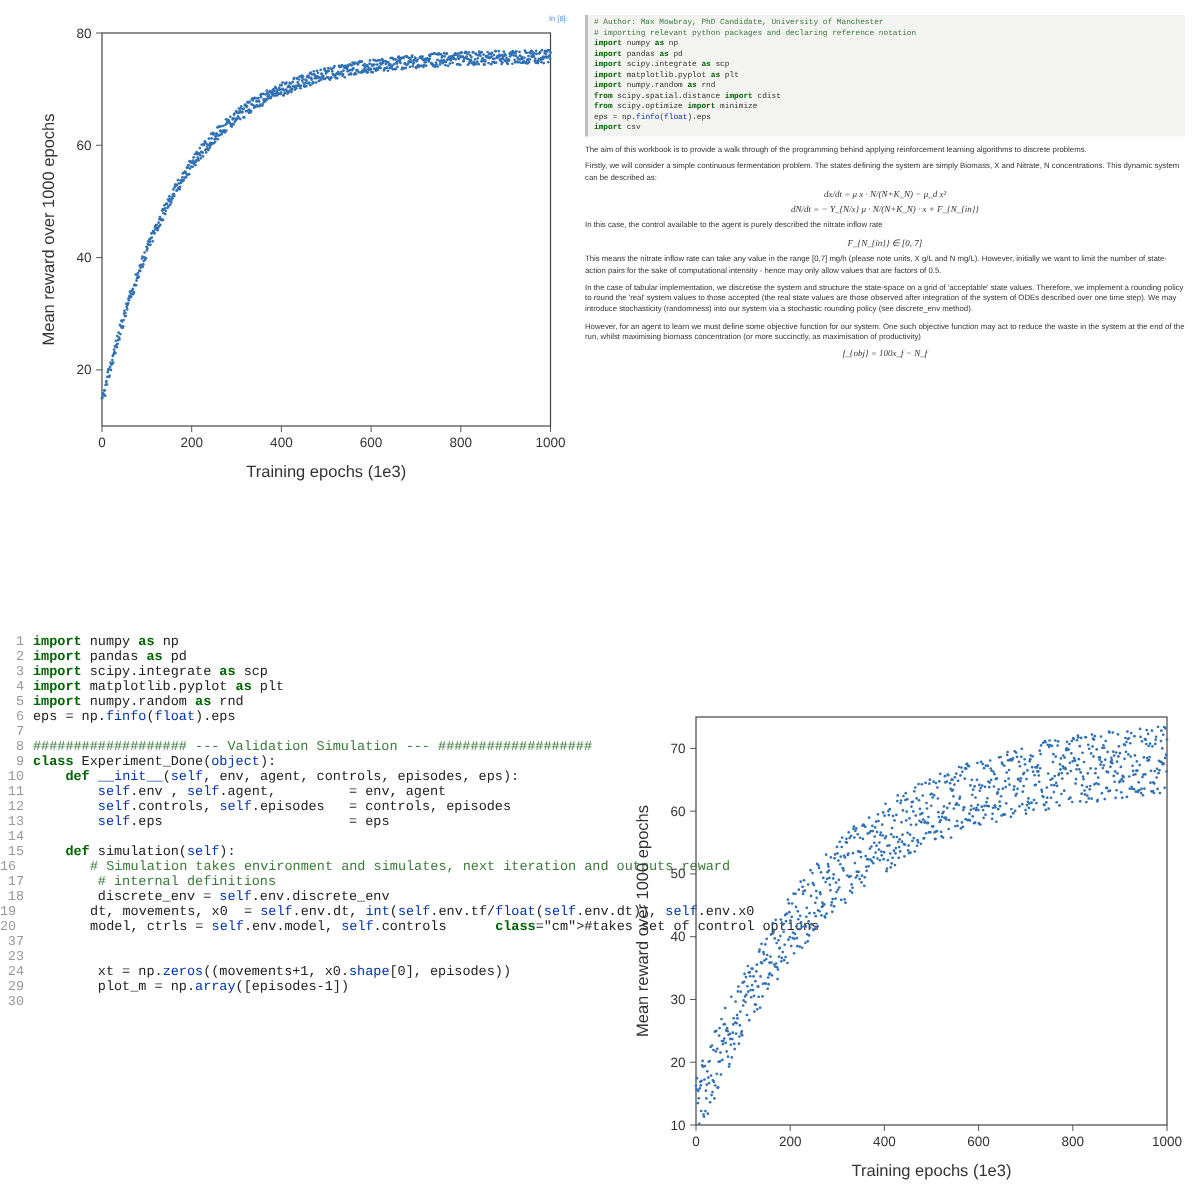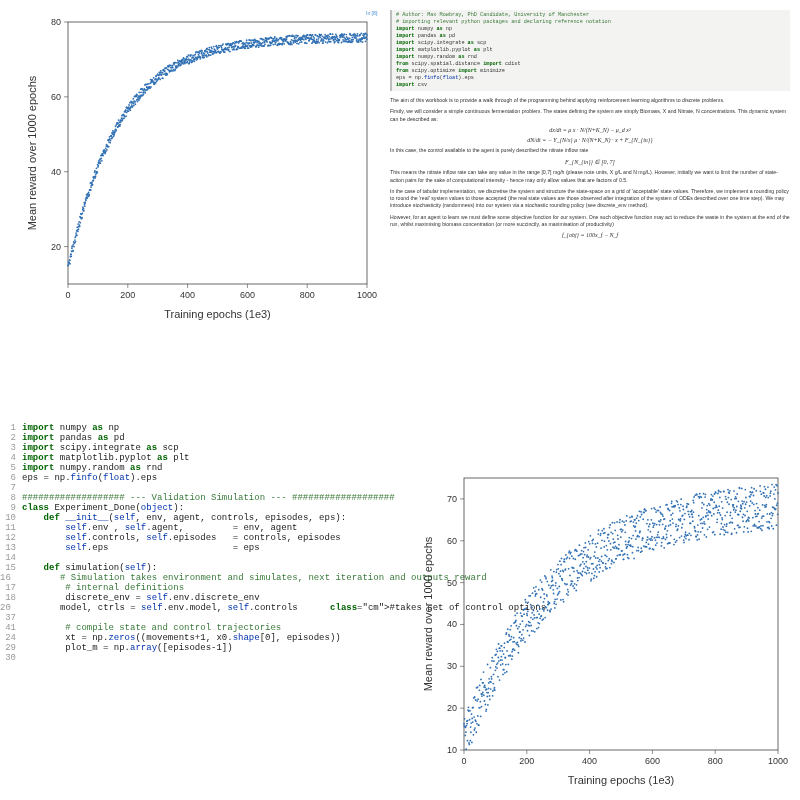--- a/index.html
+++ b/index.html
@@ -1189,30 +1189,33 @@
     </div>
     <div class="row">
       <span class="ln">17</span>
       <span class="tc"><span class="cm">        # internal definitions</span></span>
     </div>
     <div class="row">
       <span class="ln">18</span>
       <span class="tc">        discrete_env = <span class="cls">self</span>.env.discrete_env</span>
     </div>
     <div class="row">
+      <span class="ln">19</span>
+      <span class="tc">        dt, movements, x0  = <span class="cls">self</span>.env.dt, <span class="cls">int</span>(<span class="cls">self</span>.env.tf/<span class="cls">float</span>(<span class="cls">self</span>.env.dt)), <span class="cls">self</span>.env.x0</span>
+    </div>
+    <div class="row">
       <span class="ln">20</span>
       <span class="tc">        model, ctrls = <span class="cls">self</span>.env.model, <span class="cls">self</span>.controls      <span <span="" class="kw">class</span>="cm"&gt;#takes set of control options</span>
     </div>
     <div class="row">
       <span class="ln">37</span>
       <span class="tc"></span>
     </div>
     <div class="row">
-      <span class="ln">41</span>
-      <span class="tc"><span class="cm">        # compile state and control trajectories</span></span>
+      <span class="ln">23</span>
     </div>
     <div class="row">
       <span class="ln">24</span>
       <span class="tc">        xt = np.<span class="fn">zeros</span>((movements+1, x0.<span class="fn">shape</span>[0], episodes))</span>
     </div>
     <div class="row">
       <span class="ln">29</span>
       <span class="tc">        plot_m = np.<span class="fn">array</span>([episodes-1])</span>
     </div>
     <div class="row">

